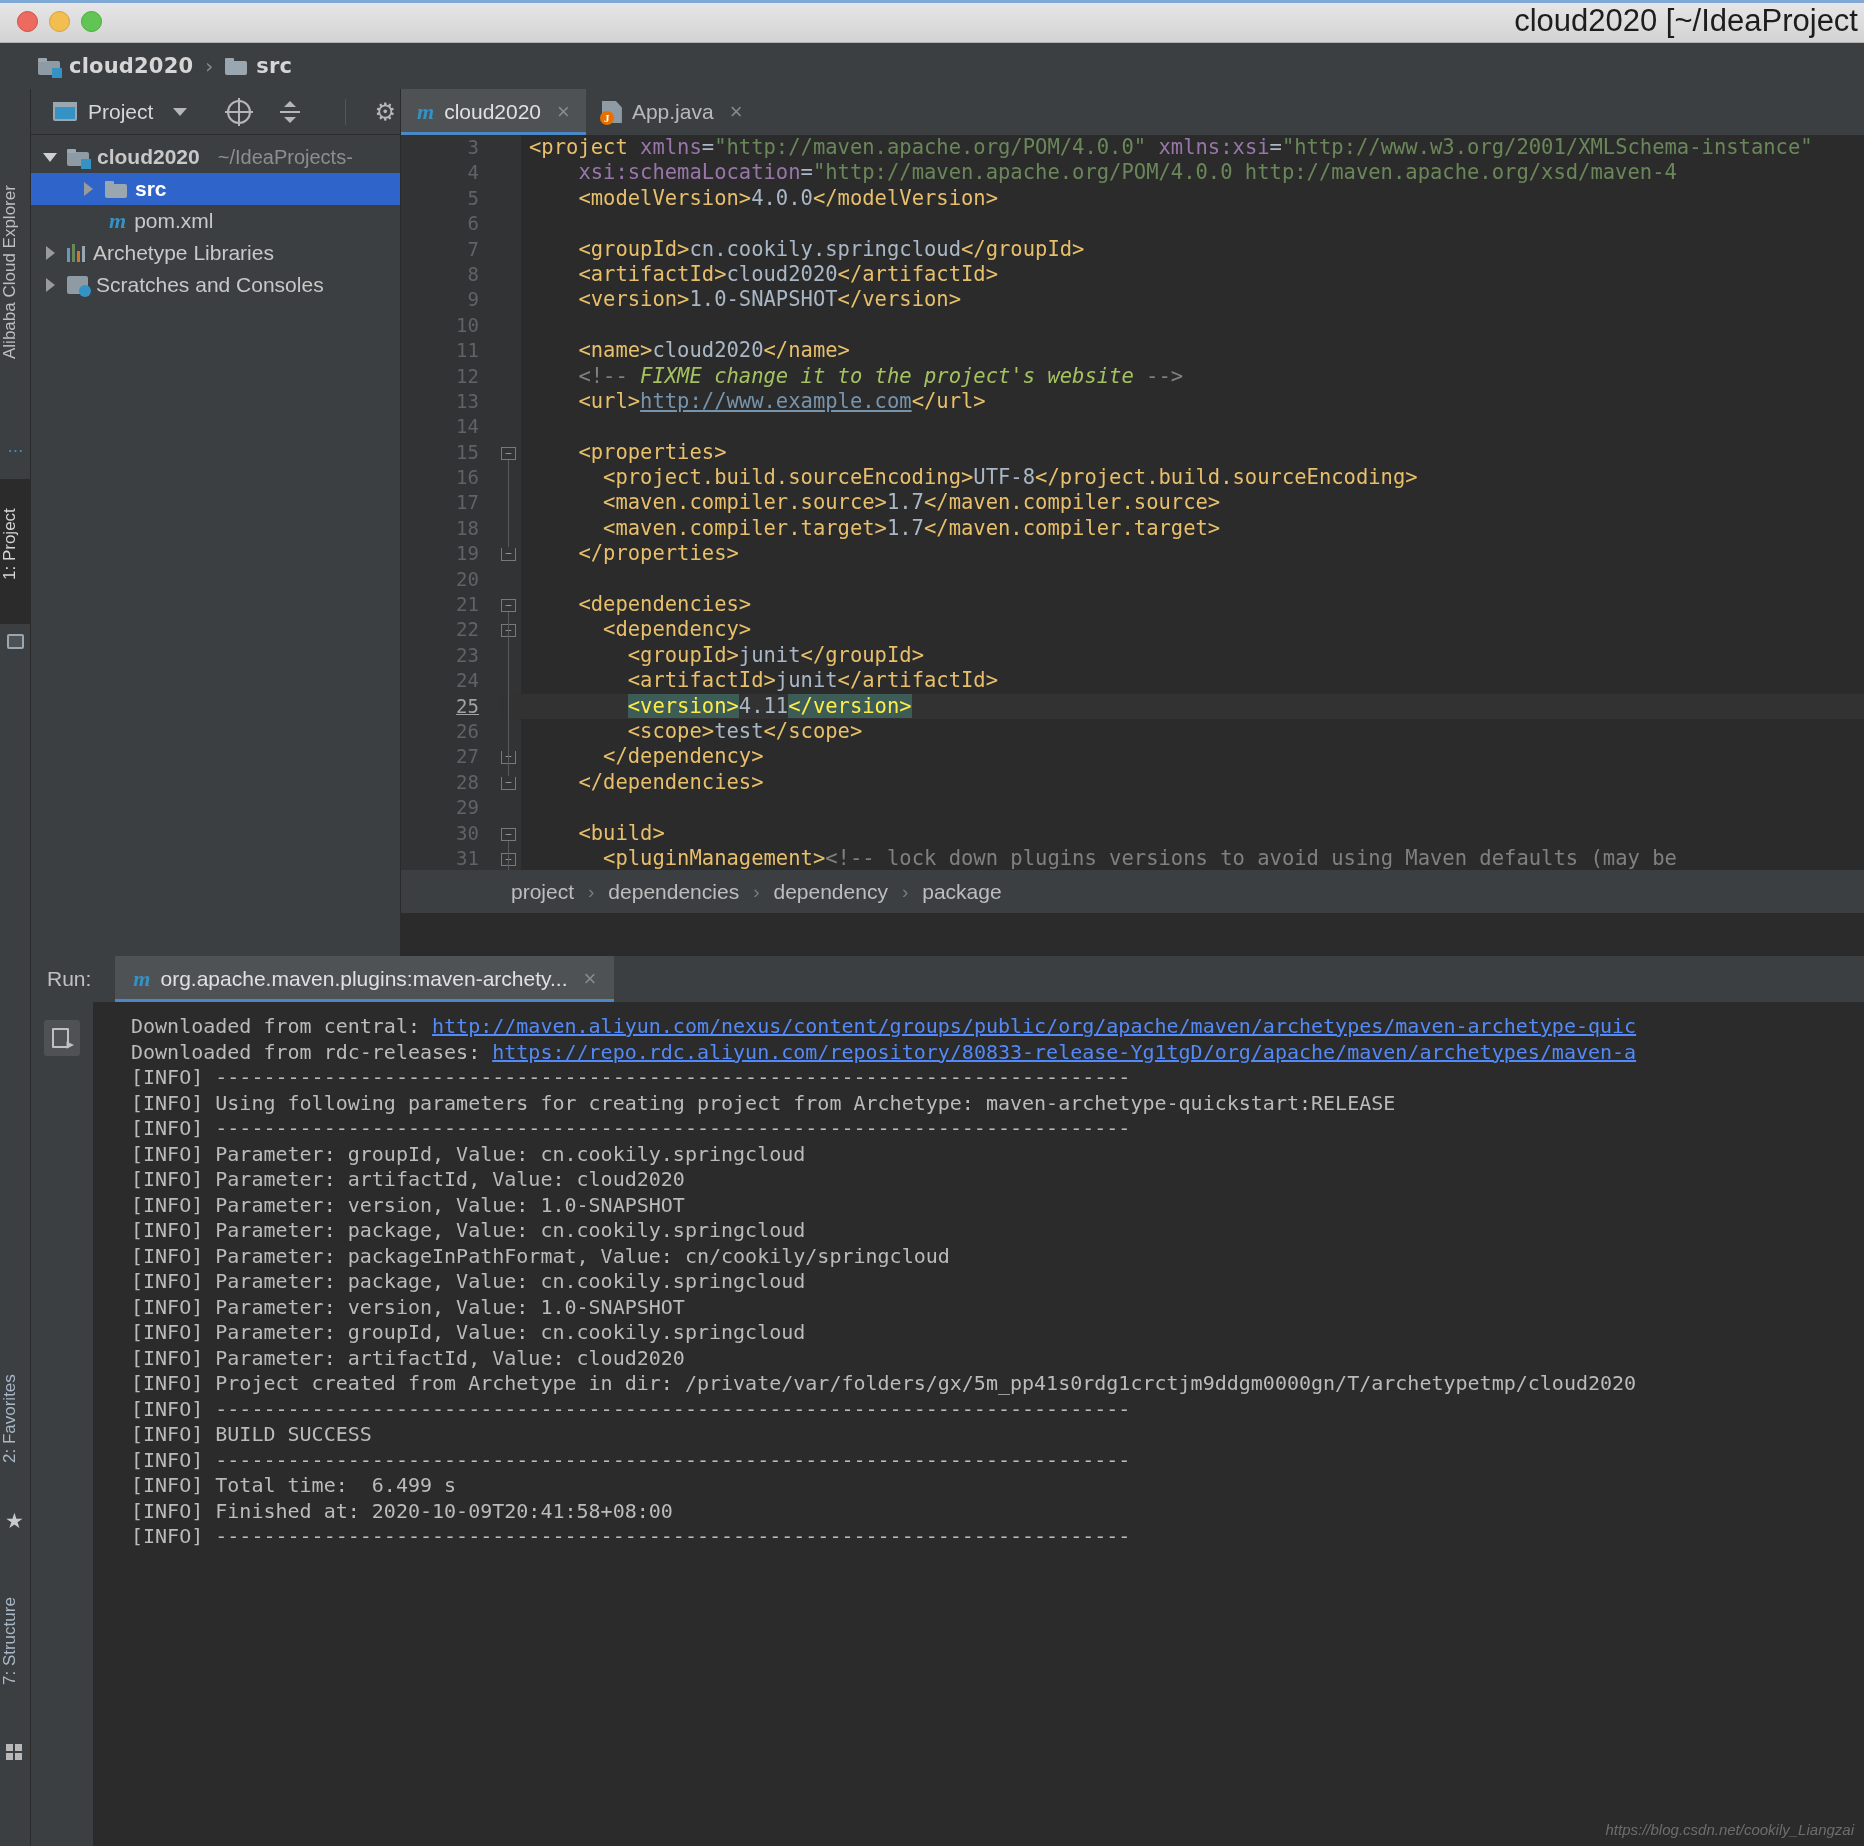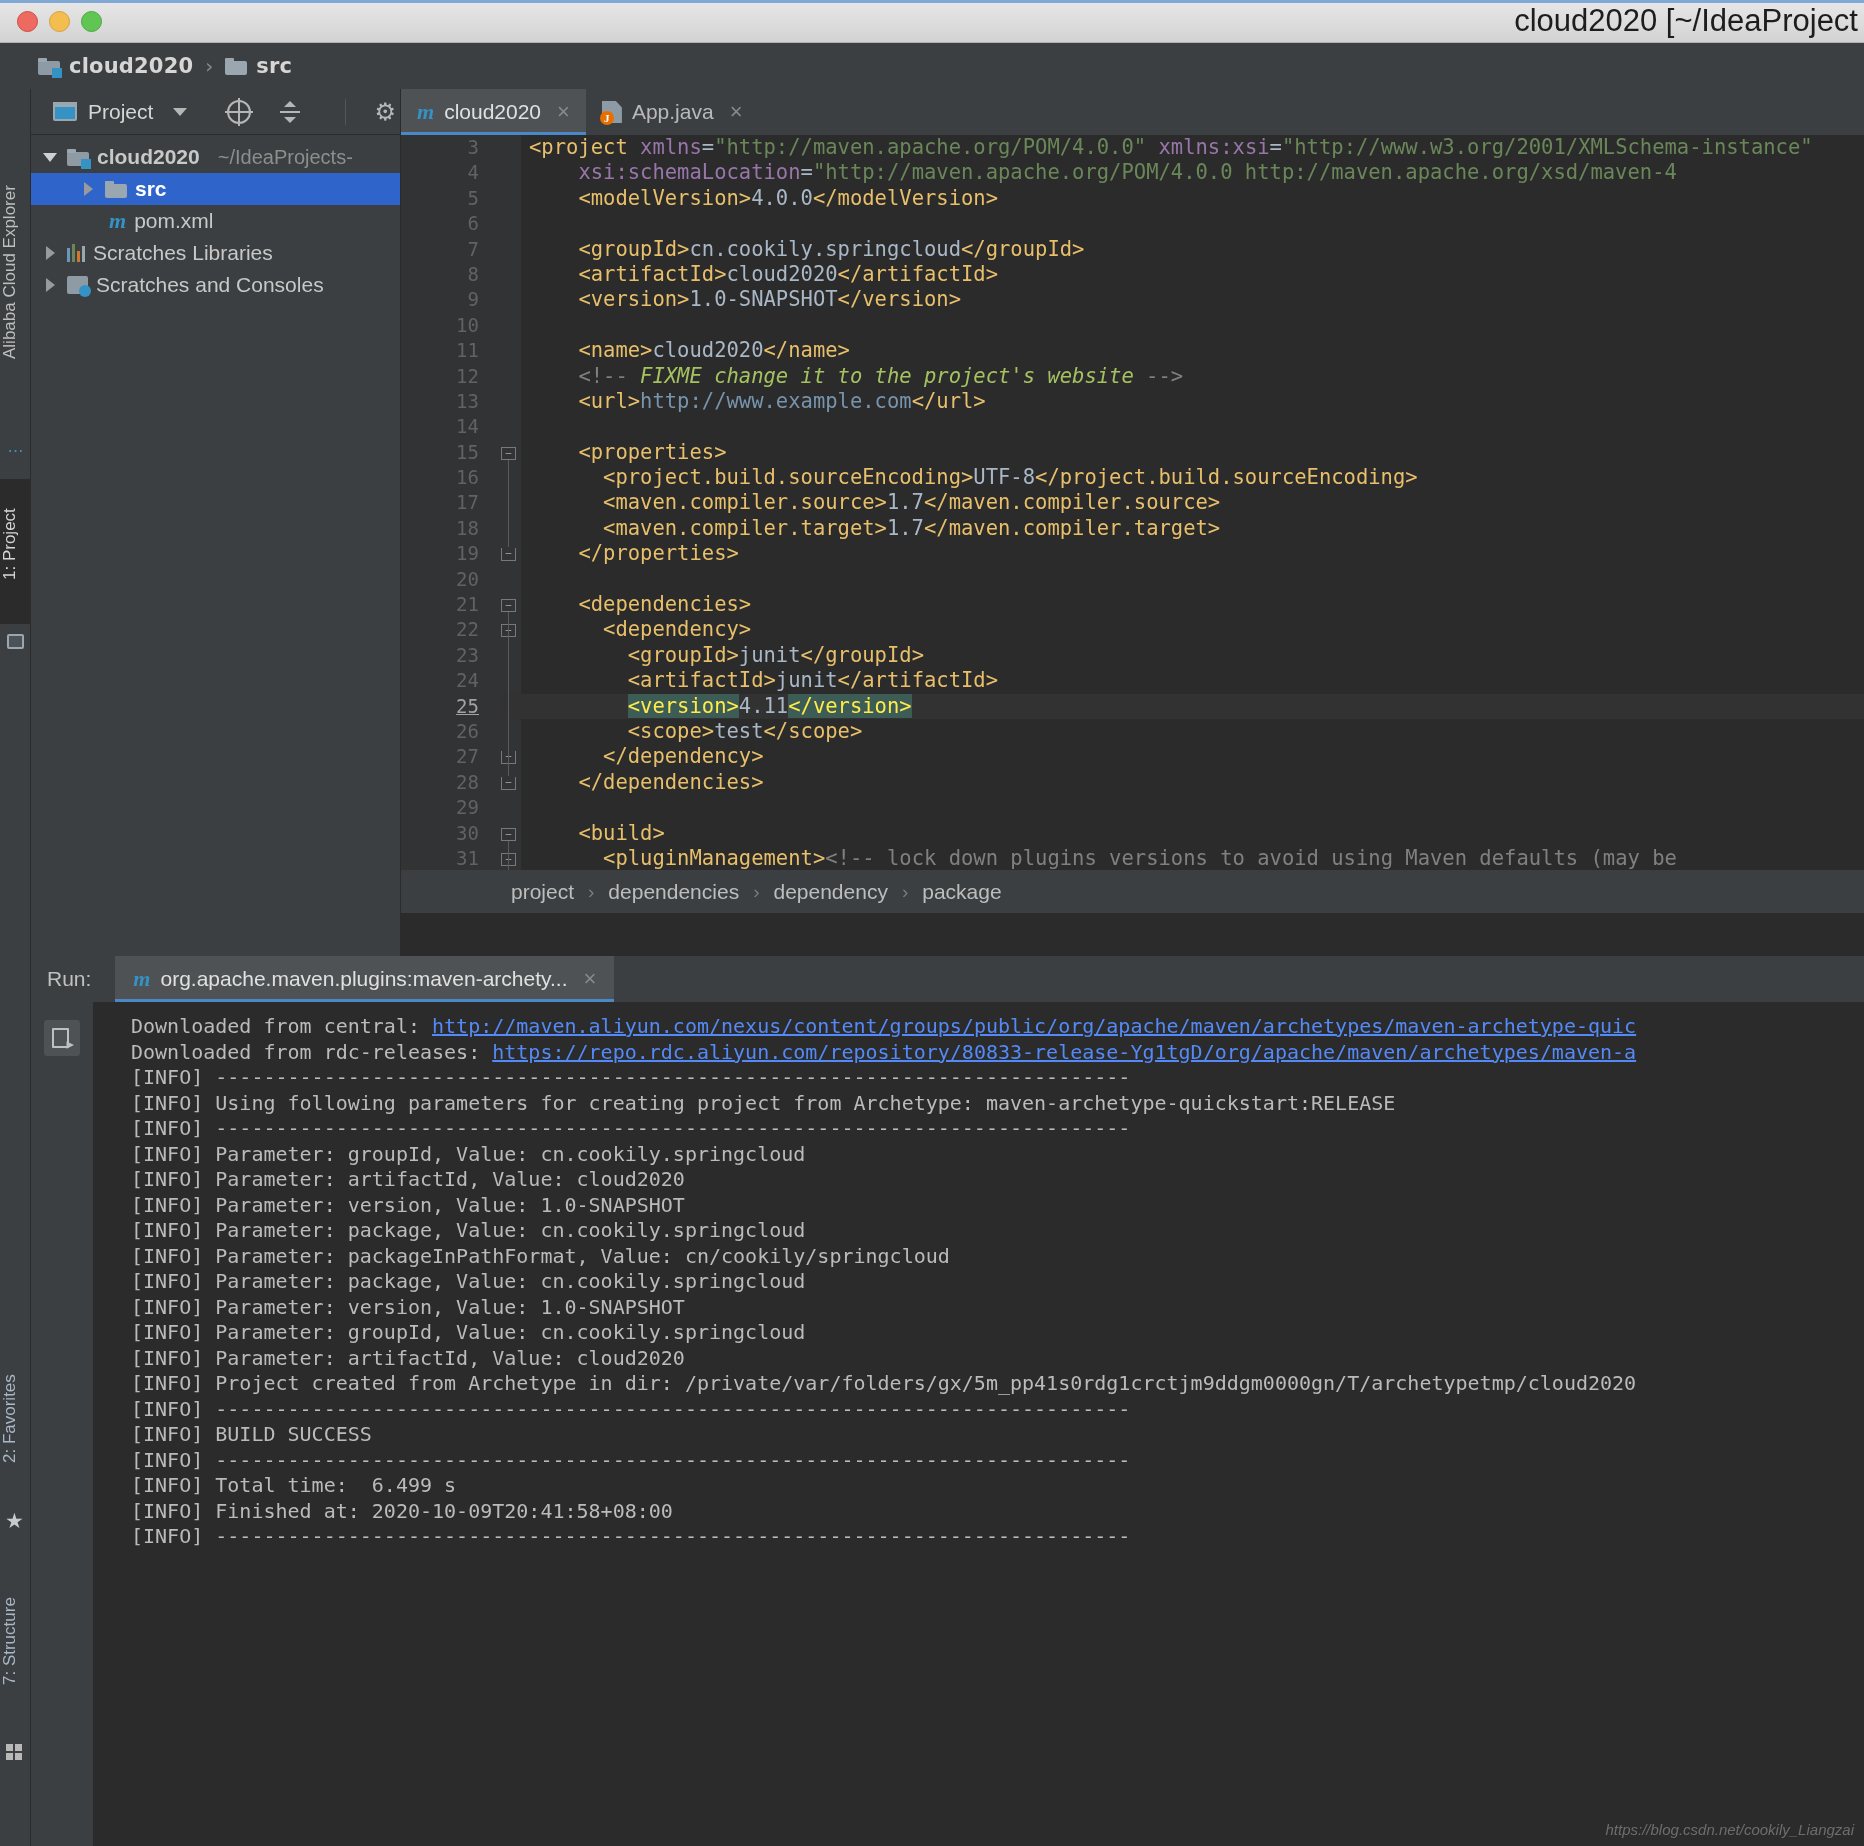--- a/index.html
+++ b/index.html
@@ -200,21 +200,21 @@
     border:1px solid #787878; color:#9a9a9a; font-size:11px; line-height:11px; text-align:center;
   }
   .foldline { position:absolute; left:107px; width:1px; background:#595b5d; }
 
   .kw   { color:#e8bf6a; }
   .val  { color:#a9b7c6; }
   .attr { color:#9876aa;margin-top:48px; }
   .str  { color:#6a8759; }
   .cmt  { color:#808080; }
   .cmtb { color:#a5c261; font-style:italic; }
-  .lnk  { color:#7794ad; }
+  .lnk  { color:#7794ad; text-decoration:underline; }
   .hl2  { background:#3d5c56; color:#ffec49; }
 
   
   .code-crumbs {
     position:absolute; left:0; bottom:0; width:100%; height:43px;
     background:#3c3f41; display:flex; align-items:center; padding-left:110px;
     color:#bdbdbd; font-size:21px; gap:0px;
     font-family:"Liberation Sans",sans-serif;
   }
   .code-crumbs .sep { margin:0 14px; color:#7c7c7c; font-size:19px; }
@@ -343,21 +343,21 @@
         <span class="tname">pom.xml</span>
       </div>
       <div class="trow">
         <span class="arrow closed"></span>
         <span class="lib-ico">
           <i style="height:14px;background:#6897bb"></i>
             <i style="height:18px;background:#6a8759"></i>
           <i style="height:11px;background:#cc7832"></i>
             <i style="height:16px;background:#9aa7b0"></i>
         </span>
-        <span class="tname">Scratches Libraries</span>
+        <span class="tname">Archetype Libraries</span>
       </div>
       <div class="trow">
         <span class="arrow closed"></span>
         <span class="scr-ico"></span>
         <span class="tname">Scratches and Consoles</span>
       </div>
     </div>
   </div>
   <div class="panel-divider"></div>
 

